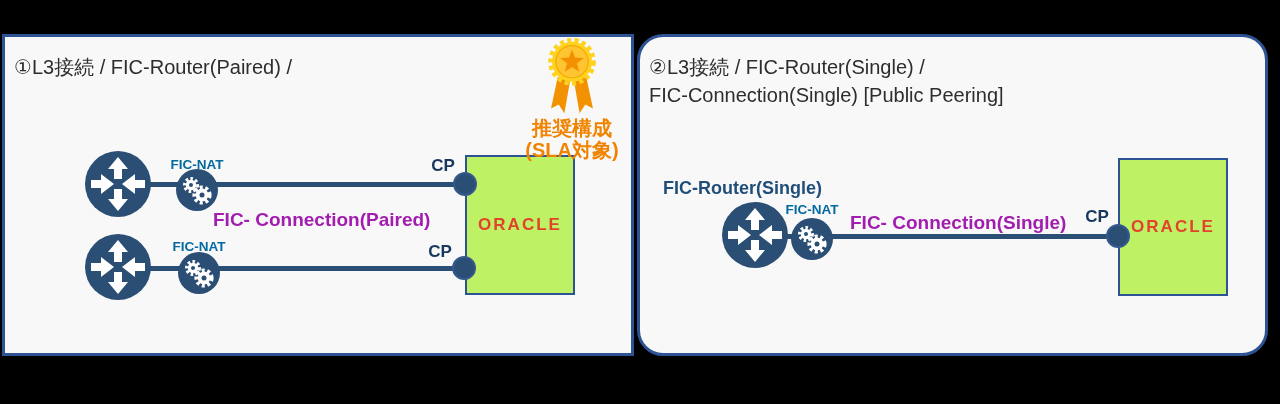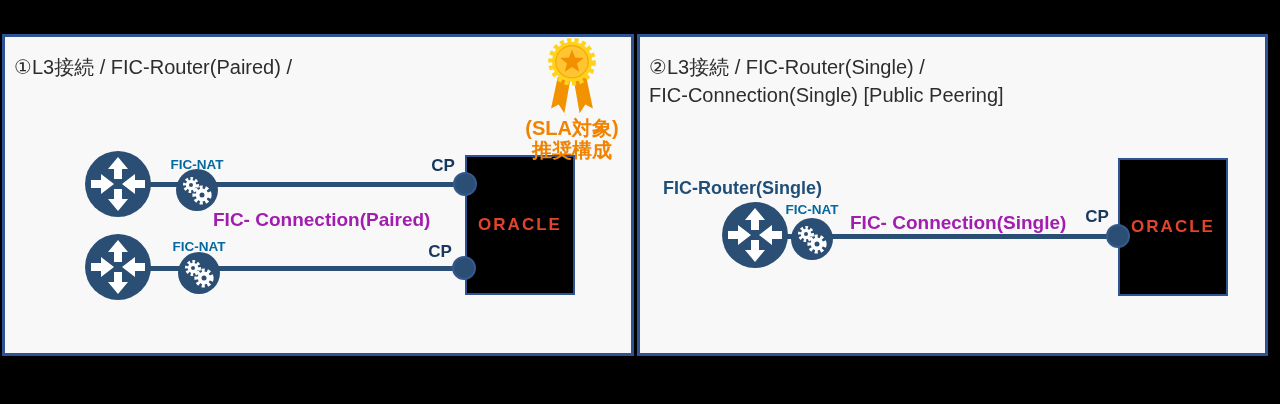--- a/index.html
+++ b/index.html
@@ -1,33 +1,33 @@
 <!DOCTYPE html>
 <html><head>
 <meta charset="utf-8">
 <style>
   html,body{margin:0;padding:0;background:#000;}
   .stage{position:relative;width:1280px;height:404px;background:#000;overflow:hidden;
          font-family:"Liberation Sans","DejaVu Sans",sans-serif;}
   .panel{position:absolute;top:34px;height:322px;background:#f8f8f8;
          border:3px solid #2e5394;box-sizing:border-box;}
   .panel-left{left:2px;width:632px;}
-  .panel-right{left:637px;width:631px;}
+  .panel-right{left:637px;width:631px;border-radius:26px;}
   .panel-title{position:absolute;left:9px;top:16px;font-size:20px;line-height:28px;
                color:#2d2d2d;white-space:nowrap;}
   .router-label{position:absolute;font-size:18px;font-weight:bold;color:#1f4e79;white-space:nowrap;}
   .conn-label{position:absolute;font-size:19px;font-weight:bold;color:#a21caf;white-space:nowrap;}
   .nat-label{position:absolute;width:64px;text-align:center;font-size:13.5px;font-weight:bold;
              color:#0369a1;white-space:nowrap;}
   .cp-label{position:absolute;width:32px;text-align:center;font-size:17px;font-weight:bold;color:#17375e;}
   .conn-line{position:absolute;height:5px;background:#2b4e74;z-index:2;}
   .icon-abs{position:absolute;z-index:3;line-height:0;}
   .cp-dot{position:absolute;width:24px;height:24px;border-radius:50%;background:#2b4e74;
           border:2px solid #35598f;box-sizing:border-box;z-index:4;}
-  .oracle-box{position:absolute;width:110px;background:#000000;border:2px solid #2e5394;
+  .oracle-box{position:absolute;width:110px;background:#bef264;border:2px solid #2e5394;
               box-sizing:border-box;z-index:1;display:flex;align-items:center;justify-content:center;}
   .oracle-logo{font-size:17px;font-weight:bold;letter-spacing:2px;color:#e2432c;}
   .badge{position:absolute;left:494px;top:0;width:146px;text-align:center;z-index:5;}
   .badge-medal{display:block;margin:0 auto;}
   .badge-text{font-size:20px;font-weight:bold;color:#f08300;line-height:22px;white-space:nowrap;}
 </style>
 </head>
 <body>
 
 <svg width="0" height="0" style="position:absolute">
@@ -63,22 +63,22 @@
 
   <div class="panel panel-left">
     <div class="panel-title">
       <div>①L3接続 / FIC-Router(Paired) /</div>
     </div>
 
     <div class="badge">
       <svg class="badge-medal" width="70" height="80" viewBox="0 0 70 84">
         <use href="#medal-icon-def"></use>
       </svg>
+      <div class="badge-text">推奨構成</div>
       <div class="badge-text">(SLA対象)</div>
-      <div class="badge-text">推奨構成</div>
     </div>
 
 
     <div class="conn-line" style="left:113px;top:145px;width:347px;"></div>
     <span class="icon-abs" style="left:79px;top:113px;">
       <svg width="68" height="68" viewBox="0 0 68 68">
         <use href="#router-icon-def"></use>
       </svg>
     </span>
     <span class="icon-abs" style="left:171px;top:132px;">

